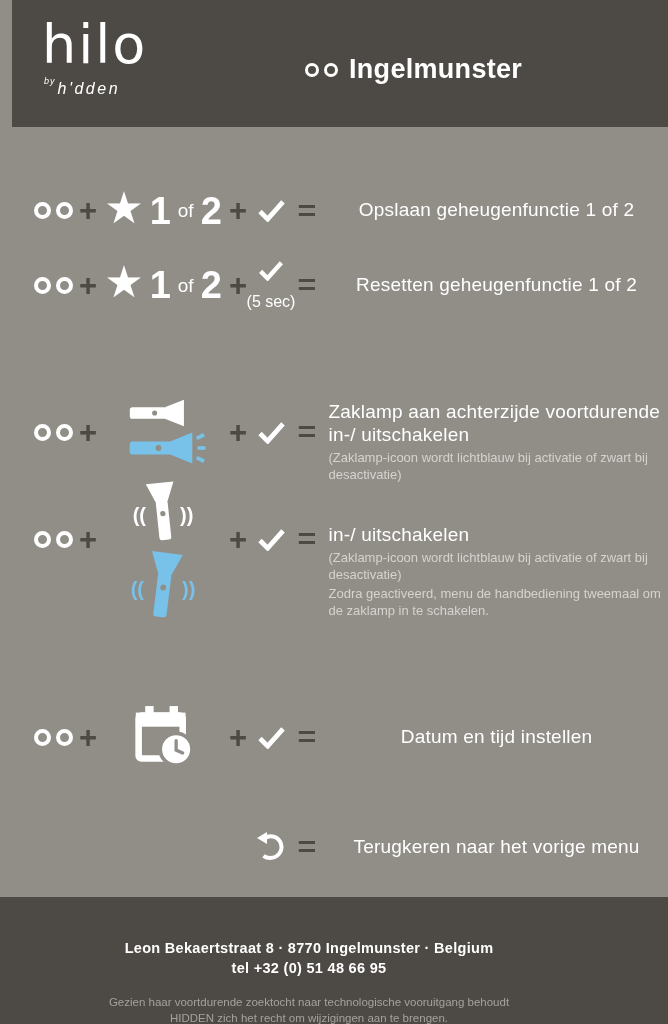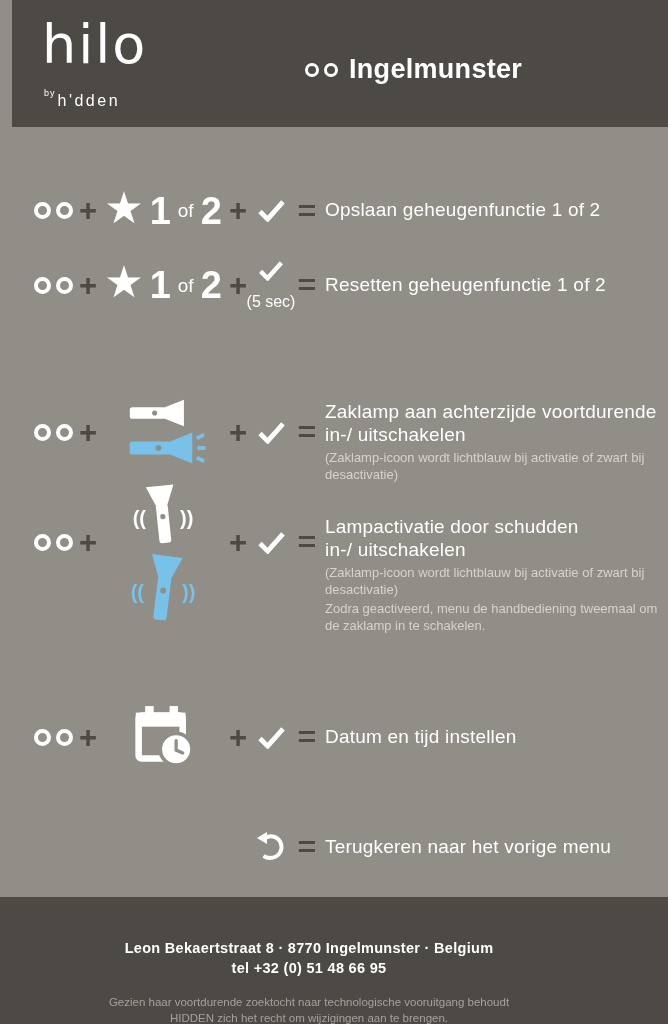--- a/index.html
+++ b/index.html
@@ -7,41 +7,41 @@
   .page {
     position:relative; width:668px; height:1024px; margin:0 auto;
     background:#918e88; overflow:hidden;
     font-family:"Liberation Sans", sans-serif; color:#fff;
   }
 
   
   .header { position:absolute; top:0; left:12px; width:100%; height:127px; background:#4d4944; }
   .logo { position:absolute; left:30px; top:18px; }
   .logo-word { font-family:"DejaVu Sans", sans-serif; font-size:54px; font-weight:400; letter-spacing:2px; line-height:1; }
-  .logo-sub { margin-top:16px; padding-left:2px; font-size:16px; letter-spacing:2.5px; font-weight:400; }
+  .logo-sub { margin-top:4px; padding-left:2px; font-size:16px; letter-spacing:2.5px; font-weight:400;font-style:italic; }
   .logo-sub .by { font-size:9px; vertical-align:10px; letter-spacing:1px; margin-right:2px; }
   .page-title { position:absolute; left:293px; top:54px; display:flex; align-items:center; gap:11px; }
   .page-title .title-text { font-size:27px; font-weight:700; letter-spacing:.3px; }
 
   
   .circles { display:flex; gap:5px; align-items:center; }
   .circles i { display:block; width:17px; height:17px; border:4.5px solid #fff; border-radius:50%; }
   .circles.small i { width:14px; height:14px; border-width:3.5px; }
 
   
   .row {
     position:absolute; left:0; width:100%;
     display:grid; grid-template-columns:40px 30px 120px 30px 36px 36px auto;
     padding-left:33px; align-items:center;
   }
   .cell { display:flex; justify-content:center; align-items:center; }
   .sym { color:#4d4944; font-weight:700; }
   .plus { font-size:31px; line-height:1; }
   .equals { font-size:28px; line-height:1; transform:scaleX(1.15); }
-  .c-text { justify-content:flex-start; }
+  .c-text { justify-content:center; }
   .text-block { max-width:336px; }
   .label { font-size:19px; line-height:1.2; letter-spacing:.2px; white-space:nowrap; }
   .note { font-size:13px; line-height:1.35; color:#d6d3cf; margin-top:2px; }
   .note + .note { margin-top:1px; }
 
   
   .mem { display:flex; align-items:center; gap:6px; }
   .mem .star { font-size:44px; line-height:1; transform:translateY(-3px); }
   .mem .num { font-size:38px; font-weight:700; line-height:1; }
   .mem .of { font-size:19px; line-height:1; margin:16px 1px; }
@@ -229,21 +229,20 @@
     </div>
     <div class="cell nudge-up sym plus">+</div>
     <div class="cell nudge-up">
       <svg width="29" height="23" viewBox="0 0 30 24">
           <path d="M3 13 L11 21 L27 3" fill="none" stroke="#fff" stroke-width="5"></path>
         </svg>
     </div>
     <div class="cell nudge-up sym equals">=</div>
     <div class="cell c-text">
       <div class="text-block">
-        <div class="label">Lampactivatie door schudden</div>
         <div class="label">in-/ uitschakelen</div>
         <div class="note">(Zaklamp-icoon wordt lichtblauw bij activatie of zwart bij desactivatie)</div>
         <div class="note">Zodra geactiveerd, menu de handbediening tweemaal om de zaklamp in te schakelen.</div>
       </div>
     </div>
   </div>
 
   <div class="row" id="row-5" style="top:703px;height:68px;">
     <div class="cell">
         <span class="circles">

